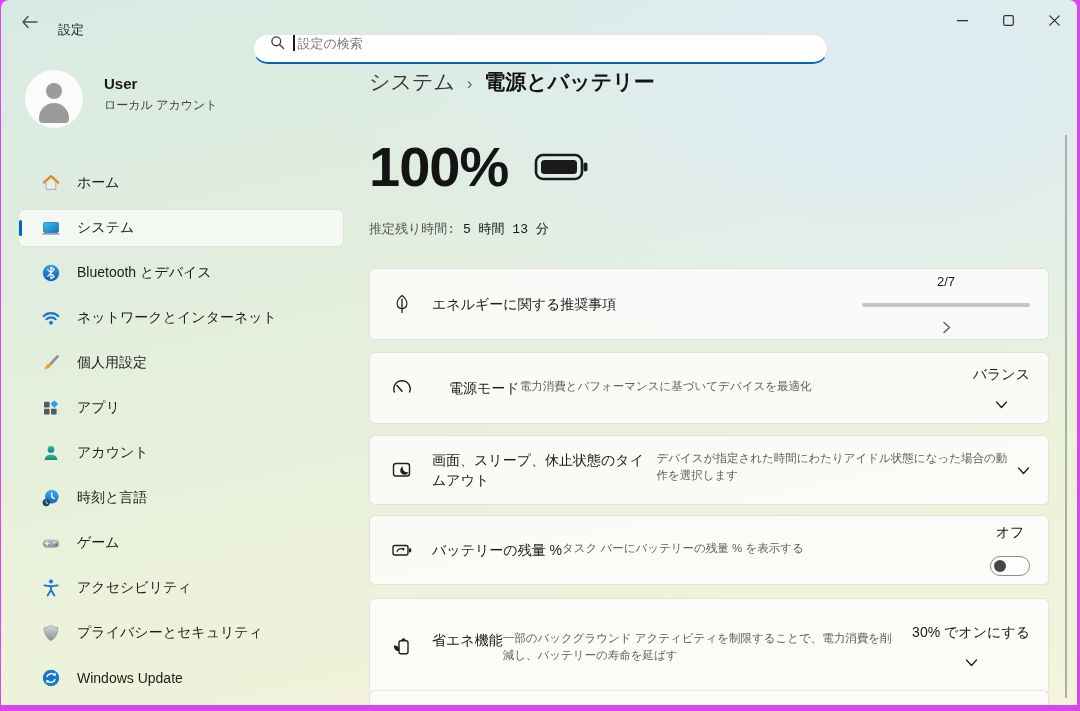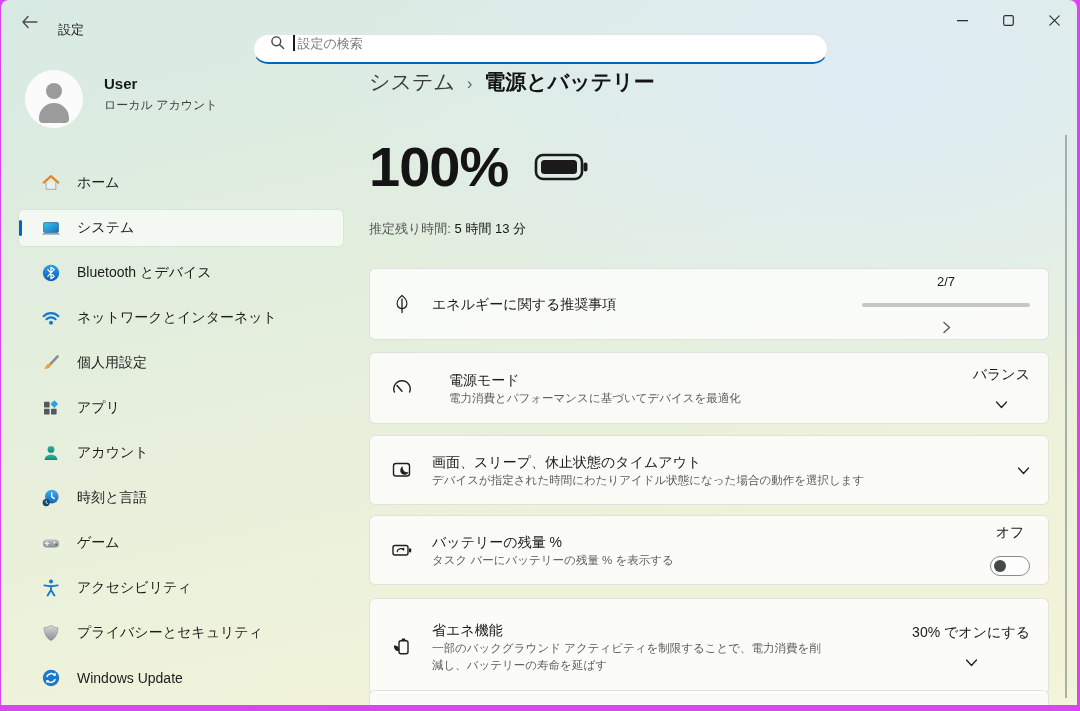--- a/index.html
+++ b/index.html
@@ -36,28 +36,28 @@
   .nav-label{font-size:14px;color:#1c1c1c;white-space:nowrap;}
   
   .main{position:absolute;left:360px;top:44px;right:0;bottom:0;}
   .breadcrumb{position:absolute;left:8px;top:24px;font-size:21px;color:#333;display:flex;align-items:baseline;}
   .crumb-parent{color:#3b3b3b;}
   .crumb-sep{margin:0 12px;color:#5f5f5f;font-size:16px;}
   .crumb-current{font-weight:bold;color:#141414;font-family:Liberation Serif, serif;}
   .battery-line{position:absolute;left:8px;top:90px;display:flex;align-items:center;}
   .pct{font-size:56px;font-weight:bold;color:#141414;letter-spacing:-1px;}
   .battery-glyph{margin-left:26px;display:flex;}
-  .estimate{position:absolute;left:8px;top:176px;font-size:13px;}
+  .estimate{position:absolute;left:8px;top:176px;font-size:13px;font-family:Liberation Mono, monospace;}
   .estimate .lab{color:#565656;}
   .estimate .val{color:#161616;}
   .cards{position:absolute;left:8px;top:224px;width:680px;}
   .card{position:absolute;left:0;width:680px;background:rgba(253,253,252,.85);border:1px solid rgba(110,110,110,.18);
     border-radius:6px;box-sizing:border-box;display:flex;align-items:center;padding:0 18px 0 20px;}
   .card-icon{width:24px;height:24px;margin-right:18px;display:flex;align-items:center;justify-content:center;flex-shrink:0;}
-  .card-text{display:flex;flex-direction:column;justify-content:center;}
+  .card-text{display:flex;flex-direction:row;justify-content:center;}
   .card-title{font-size:14px;color:#1b1b1b;line-height:20px;}
   .card-sub{font-size:11.5px;color:#5d5d5d;line-height:17px;max-width:450px;}
   .card-right{margin-left:auto;display:flex;align-items:center;gap:14px;flex-shrink:0;flex-direction:column;}
   .frac{font-size:13px;color:#1b1b1b;}
   .progress-track{width:168px;height:4px;border-radius:2px;background:#c6c6c6;overflow:hidden;}
   .progress-fill{height:4px;border-radius:2px;background:#0067c0;}
   .value-text{font-size:14px;color:#1b1b1b;white-space:nowrap;}
   .toggle{width:40px;height:20px;border:1px solid #8c8c8c;border-radius:10px;background:#fdfdfd;position:relative;box-sizing:border-box;}
   .toggle .knob{position:absolute;left:3px;top:3px;width:12px;height:12px;border-radius:50%;background:#45484a;}
   .c5 .card-sub{max-width:398px;}

